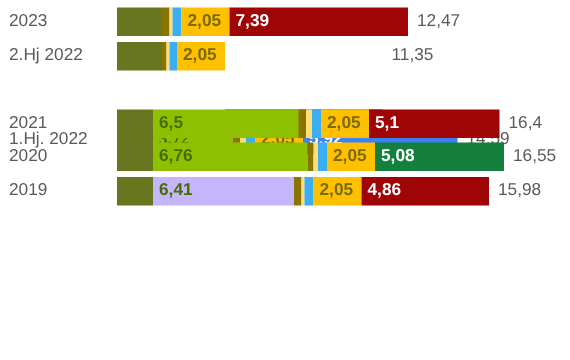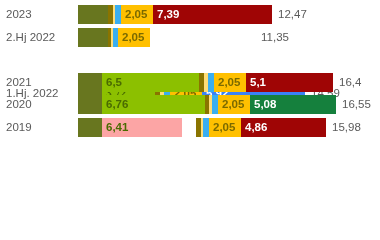--- a/index.html
+++ b/index.html
@@ -147,21 +147,21 @@
         <span class="seg-label lab-dark">2,05</span>
       </div>
       <div class="seg" style="left: 250px; width: 86px; background: #15803d;">
         <span class="seg-label lab-white">5,08</span>
       </div>
       <div class="total-label" style="left: 342px;">16,55</div>
     </div>
     <div class="row" style="top: 117.5px;">
       <div class="cat-label">2019</div>
       <div class="seg" style="left: 78px; width: 24px; background: rgb(104, 118, 31);"></div>
-      <div class="seg" style="left: 102px; width: 80px; background: #fca5a5;">
+      <div class="seg" style="left: 102px; width: 94px; background: #c4b5fd;">
         <span class="seg-label lab-green">6,41</span>
       </div>
       <div class="seg" style="left: 196px; width: 5px; background: rgb(138, 116, 0);"></div>
       <div class="seg" style="left: 201px; width: 2px; background: rgb(255, 221, 119);"></div>
       <div class="seg" style="left: 203px; width: 6px; background: rgb(58, 174, 240);"></div>
       <div class="seg" style="left: 209px; width: 32px; background: rgb(255, 192, 0);">
         <span class="seg-label lab-dark">2,05</span>
       </div>
       <div class="seg" style="left: 241px; width: 85px; background: rgb(159, 5, 5);">
         <span class="seg-label lab-white">4,86</span>

